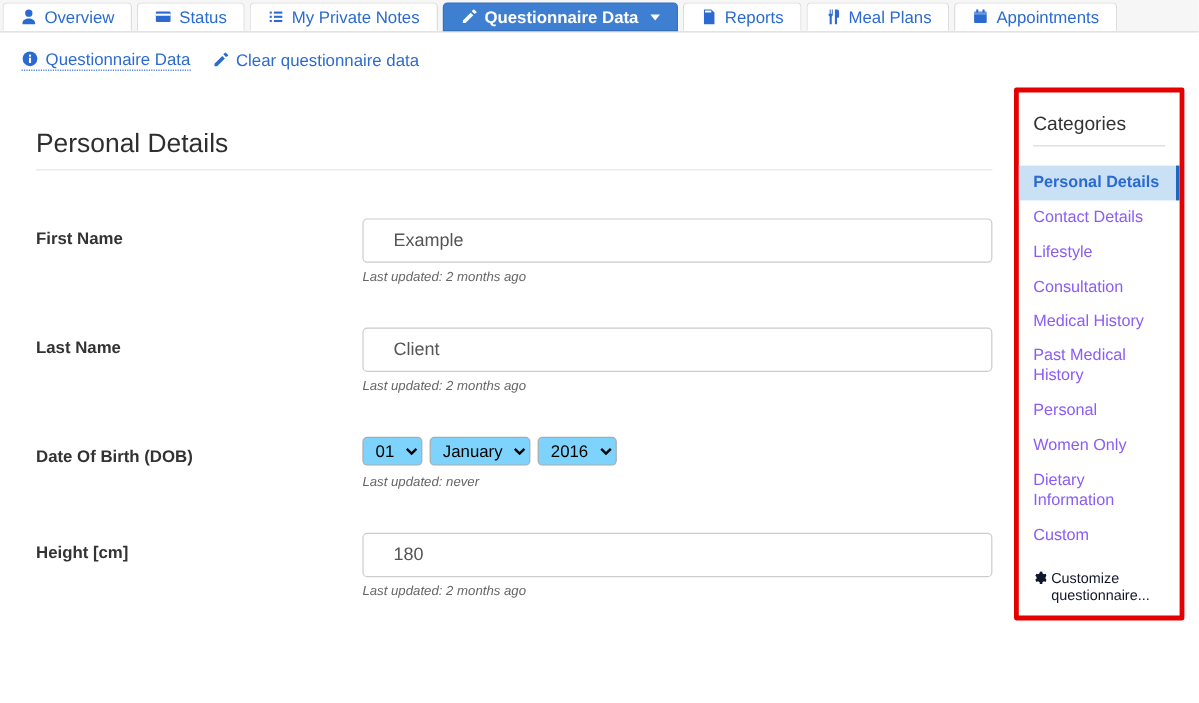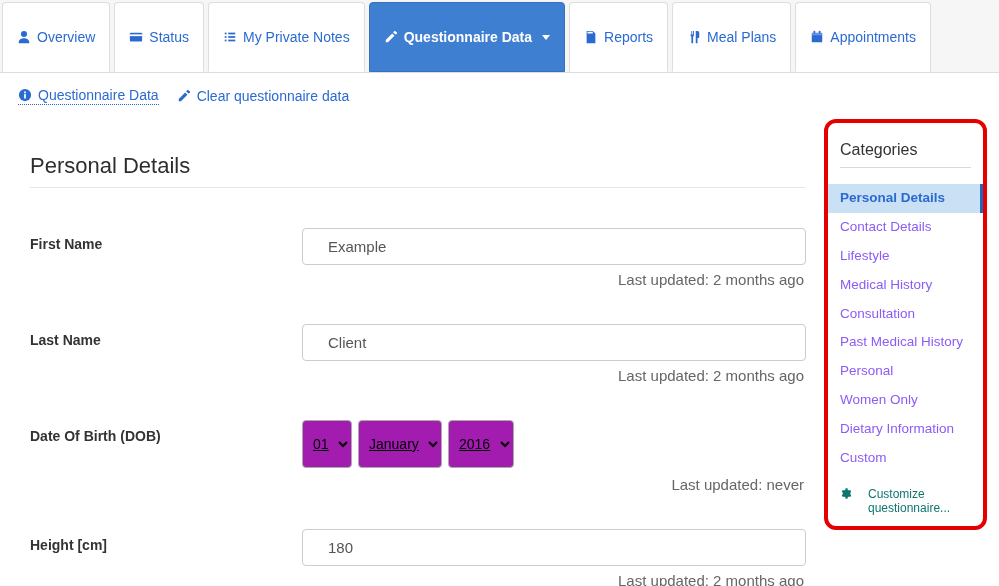--- a/index.html
+++ b/index.html
@@ -18,21 +18,21 @@
     padding: 2px 2px 0 2px;
     border-bottom: 1px solid #ddd;
   }
   .tab {
     display: flex;
     align-items: center;
     gap: 6px;
     background: #fff;
     border: 1px solid #ddd;
     border-radius: 4px 4px 0 0;
-    padding: 26px 14px;
+    padding: 3px 14px;
     color: #2b6bd1;
     font-size: 14px;
     cursor: pointer;
     position: relative;
     border-bottom: 1px solid #fff;
   }
   .tab.active {
     background: #3f7fd1;
     color: #fff;
     border-color: #3571bd;
@@ -100,40 +100,40 @@
   }
   .text-input {
     width: 100%;
     border: 1px solid #ccc;
     border-radius: 4px;
     padding: 9px 25px;
     font-size: 15px;
     color: #555;
   }
   .updated {
-    text-align: right;
-    font-size: 15px;
+    text-align: left;
+    font-style: italic;
+    font-size: 11px;
     color: #666;
     margin: 6px 2px 18px 0;
   }
   .selects { display: flex; gap: 6px; }
   select.sel {
     border: 1px solid #aaa;
     border-radius: 4px;
-    padding: 14px 6px;
-    font-size: 14px;
-    background: #a21caf;
-    text-decoration: underline;
+    padding: 2px 6px;
+    font-size: 14px;
+    background: #7dd3fc;
   }
 
   .side {
-    width: 163px;
+    width: 142px;
     margin-left: 6px;
     border: 4px solid #e40000;
-    border-radius: 12px;
+    border-radius: 2px;
     padding: 10px 0 10px 0;
     align-self: flex-start;
   }
   .side h3 {
     font-size: 16px;
     font-weight: 500;
     color: #333;
     margin: 8px 12px 6px 12px;
     padding-bottom: 8px;
     border-bottom: 1px solid #d9d9d9;
@@ -148,23 +148,23 @@
   }
   .cat.active {
     background: #c9e0f5;
     color: #2b6bd1;
     font-weight: 600;
     border-right: 3px solid #1f66c1;
   }
   .customize {
     margin: 14px 12px 0 12px;
     font-size: 12px;
-    color: #0f766e;
-    display: flex;
-    gap: 17px;
+    color: #0f172a;
+    display: flex;
+    gap: 4px;
     cursor: pointer;
     line-height: 1.2;
   }
   .gear { flex-shrink: 0; margin-top: 1px; }
 
   
   svg { fill: currentColor; }
 </style>
 </head>
 <body>
@@ -300,22 +300,22 @@
       </div>
     </div>
   </div>
 
   <div class="side">
     <h3>Categories</h3>
     <div class="catlist">
       <div class="cat active">Personal Details</div>
       <div class="cat">Contact Details</div>
       <div class="cat">Lifestyle</div>
+      <div class="cat">Consultation</div>
       <div class="cat">Medical History</div>
-      <div class="cat">Consultation</div>
       <div class="cat">Past Medical History</div>
       <div class="cat">Personal</div>
       <div class="cat">Women Only</div>
       <div class="cat">Dietary Information</div>
       <div class="cat">Custom</div>
     </div>
     <div class="customize">
       <span class="gear" style="width:11px;height:11px;display:inline-block;">
         <svg viewBox="0 0 16 16">
             <path d="M8 5a3 3 0 1 0 0 6 3 3 0 0 0 0-6zm7 3a7 7 0 0 0-.1-1.1l1.6-1.3-1.5-2.6-1.9.7a7 7 0 0 0-1.9-1.1L11 .5H8l-.2 2.1a7 7 0 0 0-1.9 1.1l-1.9-.7L2.5 5.6l1.6 1.3A7 7 0 0 0 4 8c0 .4 0 .7.1 1.1L2.5 10.4l1.5 2.6 1.9-.7a7 7 0 0 0 1.9 1.1l.2 2.1h3l.2-2.1a7 7 0 0 0 1.9-1.1l1.9.7 1.5-2.6-1.6-1.3c.1-.4.1-.7.1-1.1z"></path>

